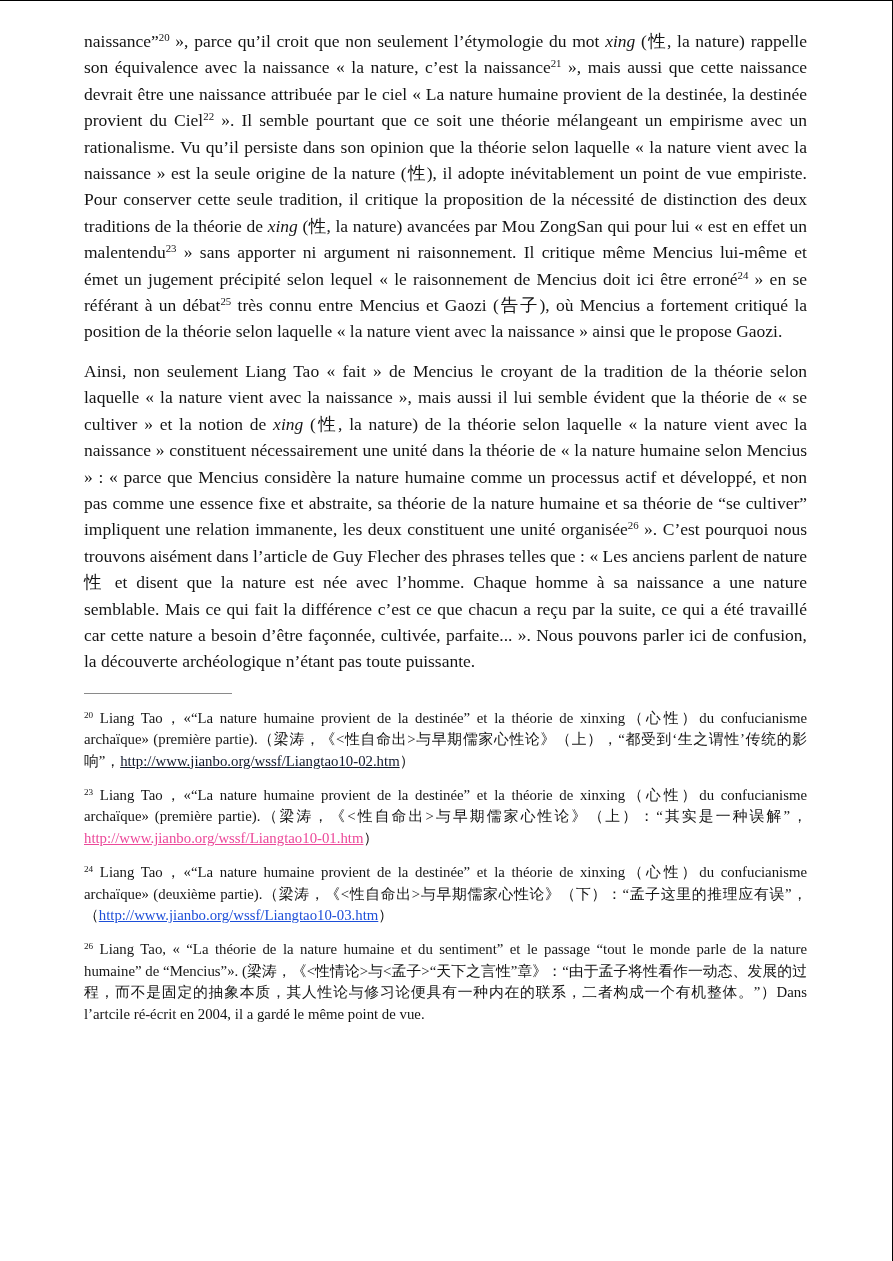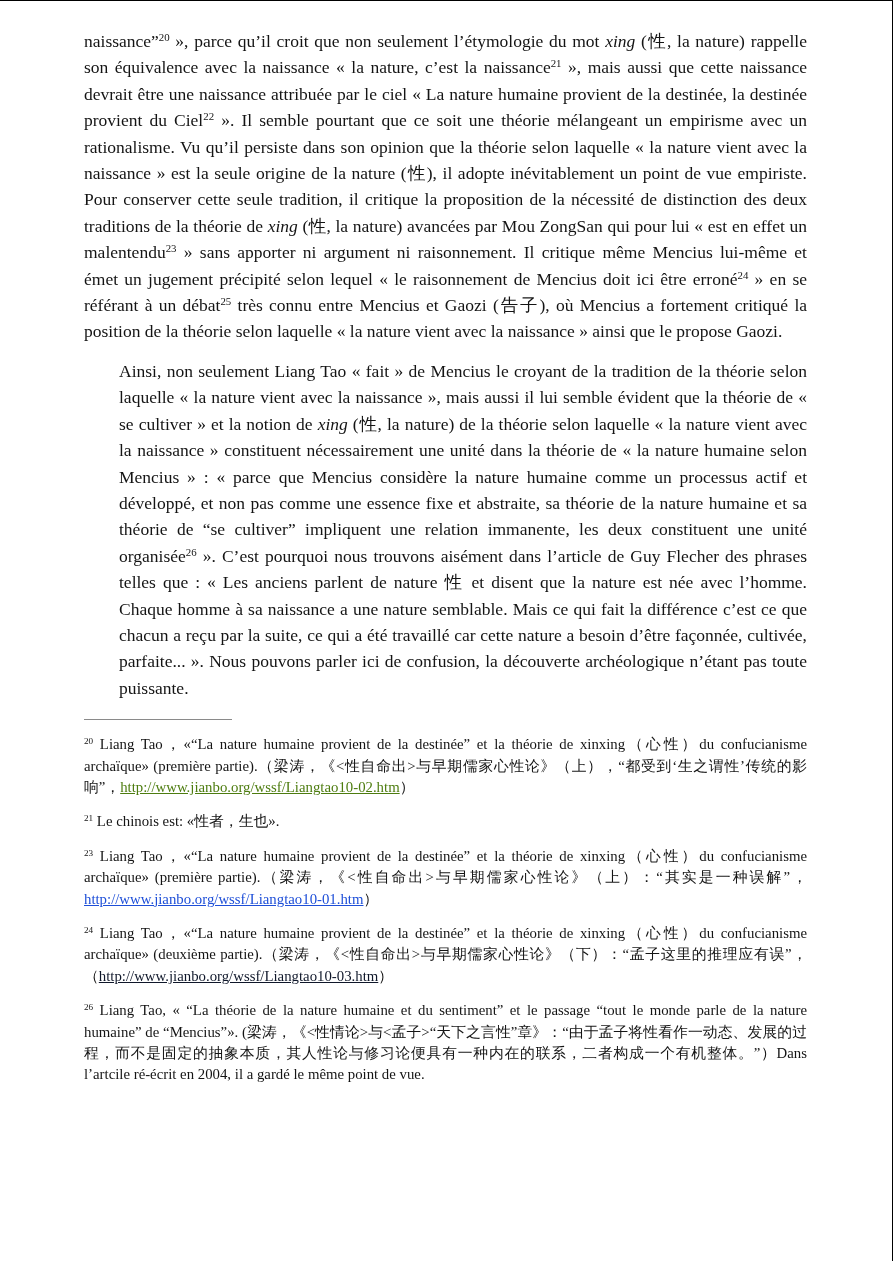--- a/index.html
+++ b/index.html
@@ -16,21 +16,21 @@
     color: #141414;
     font-family: "Liberation Serif", "DejaVu Serif", serif;
   }
   .body-text {
     margin: 27px 85px 0 84px;
     font-size: 17.5px;
     line-height: 26.4px;
     text-align: justify;
   }
   .para { margin: 0; }
-  .para + .para { margin-top: 13px; margin-left: 35px; }
+  .para + .para { margin-top: 13px; }
   .body-text sup, .footnotes sup {
     font-size: 0.62em;
     line-height: 0;
     vertical-align: baseline;
     position: relative;
     top: -0.55em;
   }
   .footnote-sep {
     margin: 18px 0 0 84px;
     width: 148px;
@@ -53,19 +53,18 @@
 
 <div class="page">
   <div class="body-text">
     <p class="para"><span>naissance”</span><sup>20</sup><span> », parce qu’il croit que non seulement l’étymologie du mot </span><i>xing</i><span> (性, la nature) rappelle son équivalence avec la naissance « la nature, c’est la naissance</span><sup>21</sup><span> », mais aussi que cette naissance devrait être une naissance attribuée par le ciel « La nature humaine provient de la destinée, la destinée provient du Ciel</span><sup>22</sup><span> ». Il semble pourtant que ce soit une théorie mélangeant un empirisme avec un rationalisme. Vu qu’il persiste dans son opinion que la théorie selon laquelle « la nature vient avec la naissance » est la seule origine de la nature (性), il adopte inévitablement un point de vue empiriste. Pour conserver cette seule tradition, il critique la proposition de la nécessité de distinction des deux traditions de la théorie de </span><i>xing</i><span> (性, la nature) avancées par Mou ZongSan qui pour lui « est en effet un malentendu</span><sup>23</sup><span> » sans apporter ni argument ni raisonnement. Il critique même Mencius lui-même et émet un jugement précipité selon lequel « le raisonnement de Mencius doit ici être erroné</span><sup>24</sup><span> » en se référant à un débat</span><sup>25</sup><span> très connu entre Mencius et Gaozi (告子), où Mencius a fortement critiqué la position de la théorie selon laquelle « la nature vient avec la naissance » ainsi que le propose Gaozi.</span></p>
     <p class="para"><span>Ainsi, non seulement Liang Tao « fait » de Mencius le croyant de la tradition de la théorie selon laquelle « la nature vient avec la naissance », mais aussi il lui semble évident que la théorie de « se cultiver » et la notion de </span><i>xing</i><span> (性, la nature) de la théorie selon laquelle « la nature vient avec la naissance » constituent nécessairement une unité dans la théorie de « la nature humaine selon Mencius » : « parce que Mencius considère la nature humaine comme un processus actif et développé, et non pas comme une essence fixe et abstraite, sa théorie de la nature humaine et sa théorie de “se cultiver” impliquent une relation immanente, les deux constituent une unité organisée</span><sup>26</sup><span> ». C’est pourquoi nous trouvons aisément dans l’article de Guy Flecher des phrases telles que : « Les anciens parlent de nature 性 et disent que la nature est née avec l’homme. Chaque homme à sa naissance a une nature semblable. Mais ce qui fait la différence c’est ce que chacun a reçu par la suite, ce qui a été travaillé car cette nature a besoin d’être façonnée, cultivée, parfaite... ». Nous pouvons parler ici de confusion, la découverte archéologique n’étant pas toute puissante.</span></p>
   </div>
 
   <div class="footnote-sep"></div>
 
   <div class="footnotes">
-    <p class="footnote"><sup>20</sup><span> Liang Tao，«“La nature humaine provient de la destinée” et la théorie de xinxing（心性）du confucianisme archaïque» (première partie).（梁涛，《&lt;性自命出&gt;与早期儒家心性论》（上），“都受到‘生之谓性’传统的影响”，</span><a class="link" href="#" style="color: #4d7c0f;">http://www.jianbo.org/wssf/Liangtao10-02.htm</a><span>）</span></p>
-    <p class="footnote"><sup>21</sup><span> Le chinois est: «性者，生也».</span></p>
-    <p class="footnote"><sup>23</sup><span> Liang Tao，«“La nature humaine provient de la destinée” et la théorie de xinxing（心性）du confucianisme archaïque» (première partie).（梁涛，《&lt;性自命出&gt;与早期儒家心性论》（上）：“其实是一种误解”，</span><a class="link" href="#" style="color: #1d4ed8;">http://www.jianbo.org/wssf/Liangtao10-01.htm</a><span>）</span></p>
-    <p class="footnote"><sup>24</sup><span> Liang Tao，«“La nature humaine provient de la destinée” et la théorie de xinxing（心性）du confucianisme archaïque» (deuxième partie).（梁涛，《&lt;性自命出&gt;与早期儒家心性论》（下）：“孟子这里的推理应有误”，（</span><a class="link" href="#" style="color: #0f172a;">http://www.jianbo.org/wssf/Liangtao10-03.htm</a><span>）</span></p>
+    <p class="footnote"><sup>20</sup><span> Liang Tao，«“La nature humaine provient de la destinée” et la théorie de xinxing（心性）du confucianisme archaïque» (première partie).（梁涛，《&lt;性自命出&gt;与早期儒家心性论》（上），“都受到‘生之谓性’传统的影响”，</span><a class="link" href="#" style="color: #0f172a;">http://www.jianbo.org/wssf/Liangtao10-02.htm</a><span>）</span></p>
+    <p class="footnote"><sup>23</sup><span> Liang Tao，«“La nature humaine provient de la destinée” et la théorie de xinxing（心性）du confucianisme archaïque» (première partie).（梁涛，《&lt;性自命出&gt;与早期儒家心性论》（上）：“其实是一种误解”，</span><a class="link" href="#" style="color: #ec4899;">http://www.jianbo.org/wssf/Liangtao10-01.htm</a><span>）</span></p>
+    <p class="footnote"><sup>24</sup><span> Liang Tao，«“La nature humaine provient de la destinée” et la théorie de xinxing（心性）du confucianisme archaïque» (deuxième partie).（梁涛，《&lt;性自命出&gt;与早期儒家心性论》（下）：“孟子这里的推理应有误”，（</span><a class="link" href="#" style="color: #1d4ed8;">http://www.jianbo.org/wssf/Liangtao10-03.htm</a><span>）</span></p>
     <p class="footnote"><sup>26</sup><span> Liang Tao, « “La théorie de la nature humaine et du sentiment” et le passage “tout le monde parle de la nature humaine” de “Mencius”». (梁涛，《&lt;性情论&gt;与&lt;孟子&gt;“天下之言性”章》：“由于孟子将性看作一动态、发展的过程，而不是固定的抽象本质，其人性论与修习论便具有一种内在的联系，二者构成一个有机整体。”）Dans l’artcile ré-écrit en 2004, il a gardé le même point de vue.</span></p>
   </div>
 </div>
 
 </body></html>

